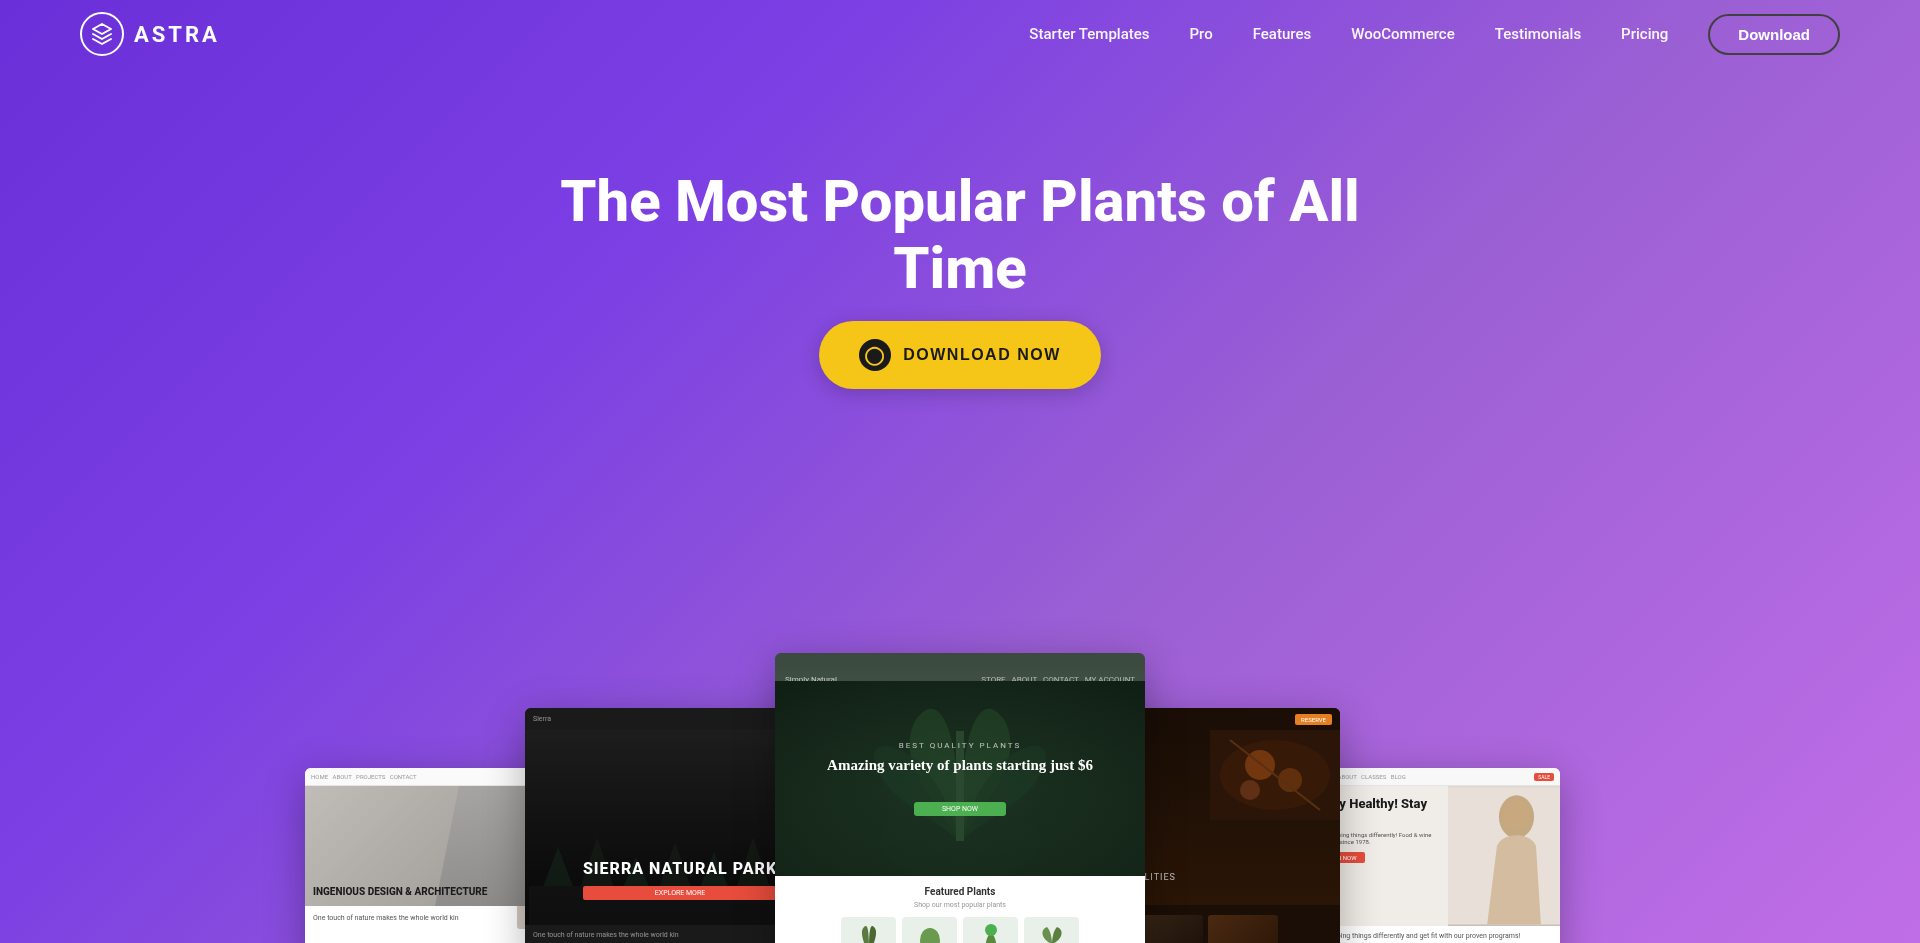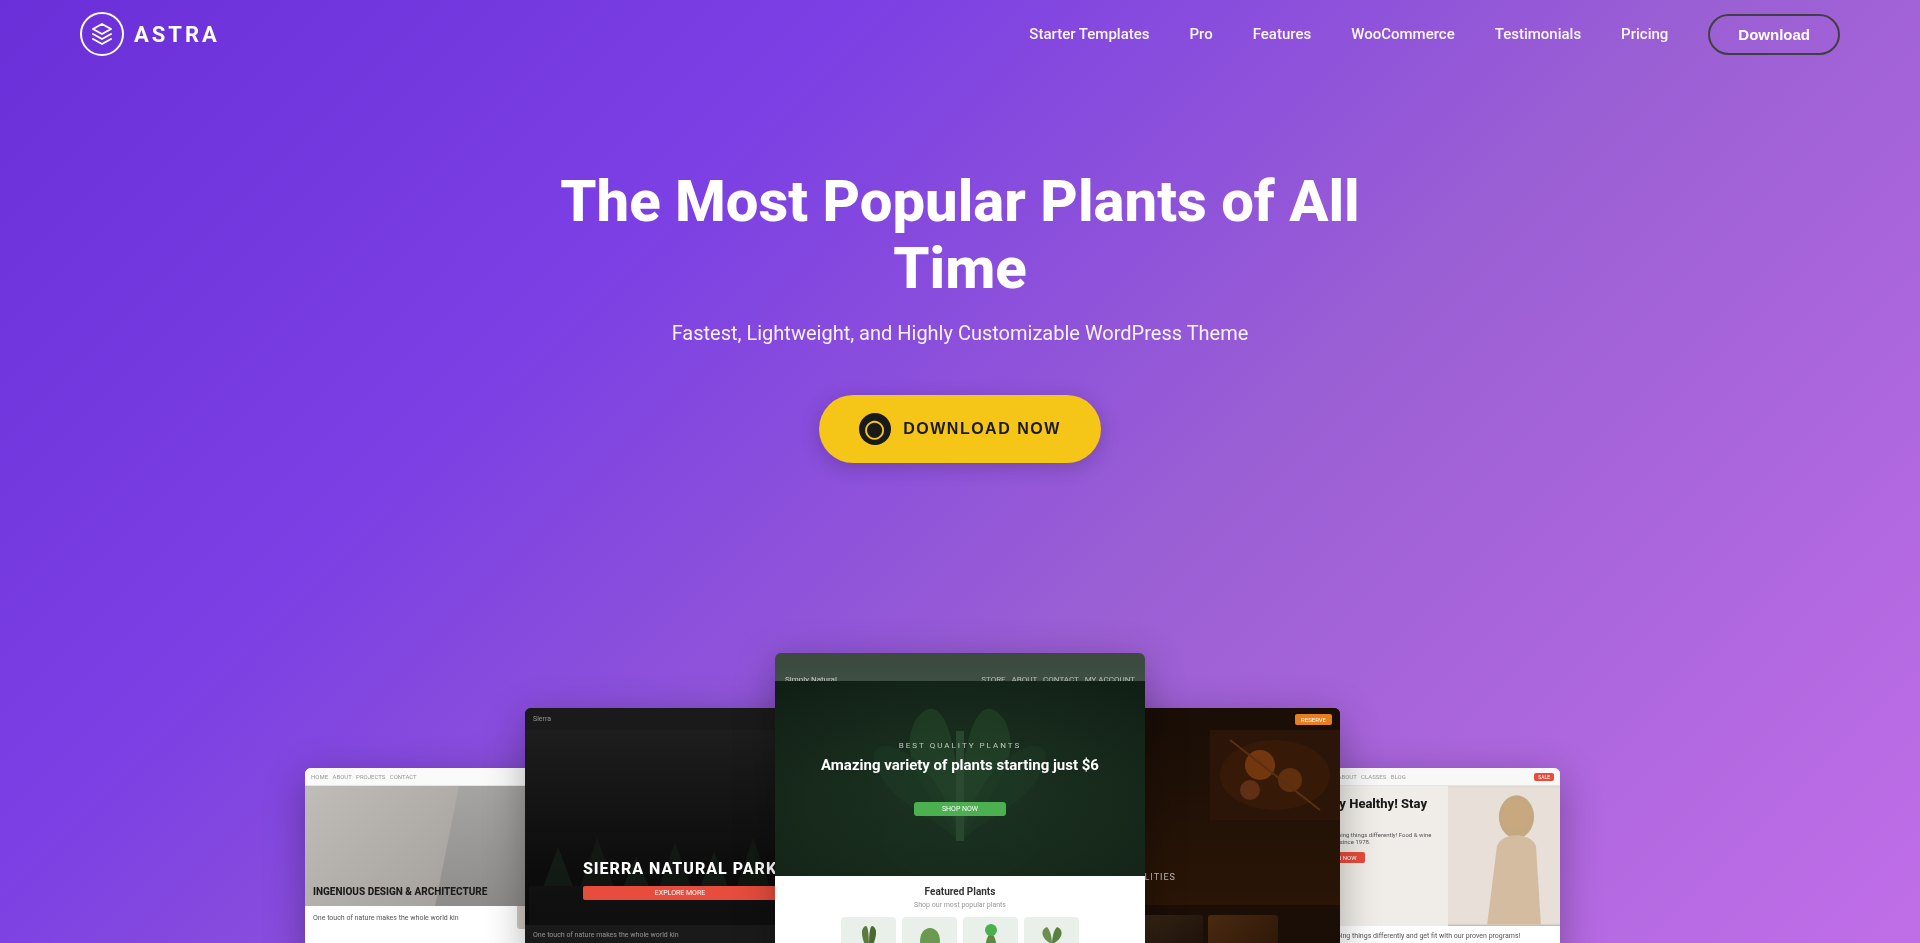--- a/index.html
+++ b/index.html
@@ -275,20 +275,21 @@
       text-transform: uppercase;
       margin-bottom: 6px;
     }
 
     .plants-hero-text .main-text {
       font-size: 15px;
       font-weight: 700;
       color: white;
       line-height: 1.3;
       margin-bottom: 6px;
+      font-family: Liberation Serif, serif;
     }
 
     .plants-cta {
       background: #4CAF50;
       color: white;
       font-size: 7px;
       padding: 3px 28px;
       border-radius: 3px;
       margin-top: 20px;
       display: inline-block;
@@ -601,21 +602,20 @@
     <a class="nav-item">Features</a>
     <a class="nav-item">WooCommerce</a>
     <a class="nav-item">Testimonials</a>
     <a class="nav-item">Pricing</a>
     <button class="nav-download-btn">Download</button>
   </nav>
 </header>
 
 <section class="hero">
   <h1 class="hero-title">The Most Popular Plants of All Time</h1>
-  <p class="hero-subtitle">Fastest, Lightweight, and Highly Customizable WordPress Theme</p>
   <button class="download-now-btn">
     <div class="wp-icon">◯</div>
     <span>DOWNLOAD NOW</span>
   </button>
 </section>
 
 <div class="screenshots">
 
   <div class="screenshot-card card-far-left">
     <div class="card-inner">

